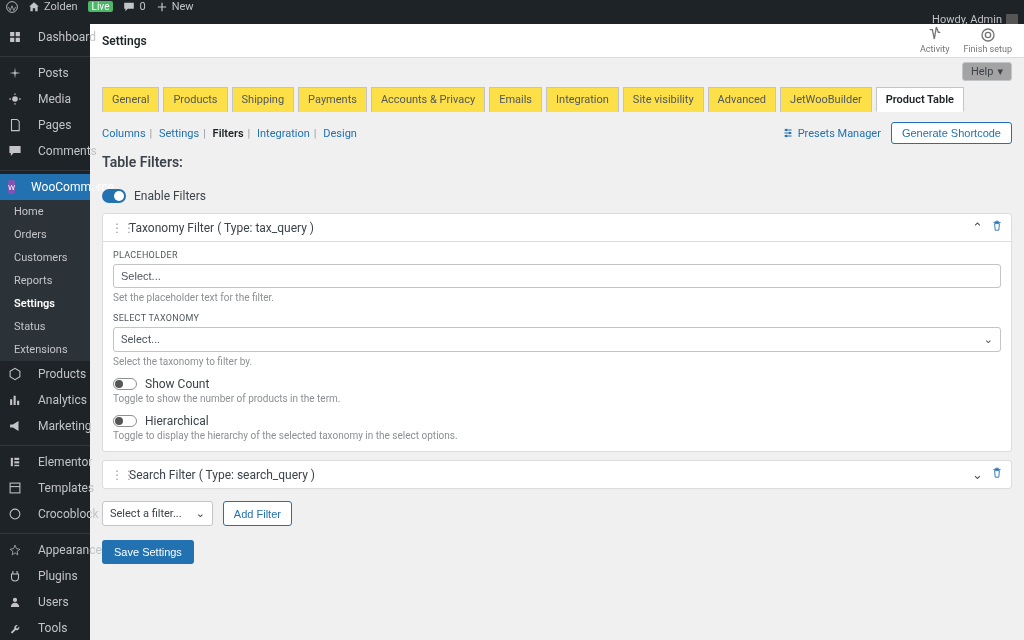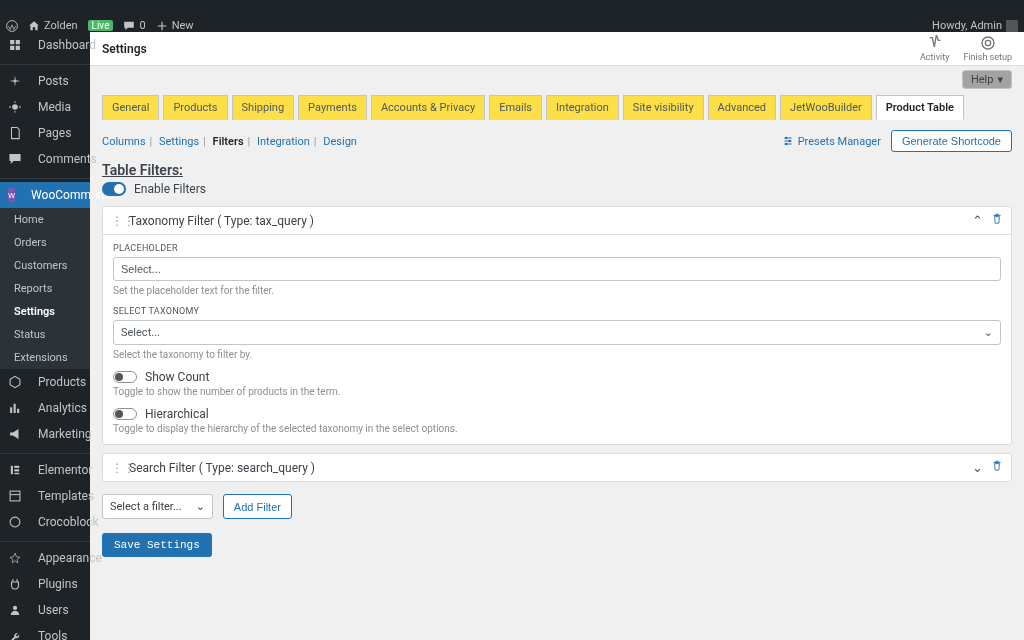--- a/index.html
+++ b/index.html
@@ -1,19 +1,19 @@
 <!DOCTYPE html>
 <html><head>
 <meta charset="utf-8">
 <style>
 * { margin: 0; padding: 0; box-sizing: border-box; }
 body { font-family: -apple-system, BlinkMacSystemFont, "Segoe UI", Roboto, sans-serif; font-size: 13px; color: #3c434a; background: #f0f0f1; }
 
 
-.adminbar { height: 32px; background: #1d2327; color: #c3c4c7; display: flex; align-items: flex-end; padding: 0 6px; font-size: 11px; }
+.adminbar { height: 24px; background: #1d2327; color: #c3c4c7; display: flex; align-items: flex-start; padding: 0 6px; font-size: 11px; flex-direction: column; }
 .adminbar .left { display: flex; align-items: center; gap: 10px; }
 .adminbar .right { margin-left: auto; display: flex; align-items: center; gap: 6px; }
 .adminbar .item { display: flex; align-items: center; gap: 4px; cursor: pointer; }
 .adminbar svg { width: 12px; height: 12px; fill: #c3c4c7; }
 .live-badge { background: #4ab866; color: #fff; padding: 0 4px; border-radius: 2px; font-size: 10px; }
 .avatar { width: 12px; height: 12px; background: #555; border-radius: 1px; display: inline-block; }
 
 
 .wrap { display: flex; min-height: calc(100vh - 18px); }
 
@@ -53,21 +53,21 @@
 .subrow { display: flex; align-items: center; margin-bottom: 10px; }
 .subsections { font-size: 11px; }
 .subsections a { color: #2271b1; text-decoration: none; cursor: pointer; }
 .subsections .sep { color: #999; margin: 0 4px; }
 .subsections .active { color: #1d2327; font-weight: 600; }
 .subrow .actions { margin-left: auto; display: flex; gap: 10px; align-items: center; }
 .presets-link { color: #2271b1; font-size: 11px; display: flex; align-items: center; gap: 4px; cursor: pointer; }
 .presets-link svg { width: 12px; height: 12px; fill: #2271b1; }
 .btn-outline { border: 1px solid #2271b1; background: #fff; color: #2271b1; padding: 4px 10px; font-size: 11px; border-radius: 3px; cursor: pointer; }
 
-.section-title { font-size: 14px; font-weight: 600; margin-bottom: 4px; text-decoration: underline; }
+.section-title { font-size: 14px; font-weight: 600; margin-bottom: 19px; }
 
 
 .toggle-row { display: flex; align-items: center; gap: 8px; margin-bottom: 10px; }
 .toggle { width: 24px; height: 14px; background: #2271b1; border-radius: 7px; position: relative; cursor: pointer; }
 .toggle .knob { width: 10px; height: 10px; background: #fff; border-radius: 50%; position: absolute; top: 2px; right: 2px; }
 .toggle.mini { width: 24px; height: 12px; background: #fff; border: 1px solid #8c8f94; }
 .toggle.mini .knob { width: 8px; height: 8px; background: #555; top: 1px; left: 1px; }
 .toggle-label { font-size: 12px; }
 
 
@@ -86,21 +86,21 @@
 .text-input { width: 100%; border: 1px solid #c3c4c7; border-radius: 3px; padding: 5px 7px; font-size: 11px; color: #50575e; margin-bottom: 4px; }
 .select-input { width: 100%; border: 1px solid #c3c4c7; border-radius: 3px; padding: 5px 7px; font-size: 11px; color: #50575e; margin-bottom: 4px; background: #fff; position: relative; cursor: pointer; display: flex; justify-content: space-between; align-items: center; }
 .help-text { font-size: 10px; color: #8c8f94; margin-bottom: 10px; }
 
 .inline-toggle { display: flex; align-items: center; gap: 8px; margin-bottom: 2px; }
 
 
 .footer-controls { display: flex; gap: 10px; margin-top: 12px; }
 .select-small { border: 1px solid #c3c4c7; background: #fff; padding: 5px 7px; font-size: 11px; border-radius: 3px; cursor: pointer; display: flex; align-items: center; gap: 14px; }
 
-.save-btn { margin-top: 14px; background: #2271b1; color: #fff; border: none; padding: 6px 12px; font-size: 11px; border-radius: 3px; cursor: pointer; font-family: Liberation Mono, monospace; }
+.save-btn { margin-top: 14px; background: #2271b1; color: #fff; border: none; padding: 6px 12px; font-size: 11px; border-radius: 3px; cursor: pointer; }
 </style>
 </head>
 <body>
 
 <div class="adminbar">
   <div class="left">
     <span class="item">
         <svg viewBox="0 0 20 20">
           <circle cx="10" cy="10" r="9" fill="none" stroke="#c3c4c7" stroke-width="1.5"></circle>
           <path d="M4 10l3 6 3-8 3 8 3-6" fill="none" stroke="#c3c4c7" stroke-width="1.2"></path>

